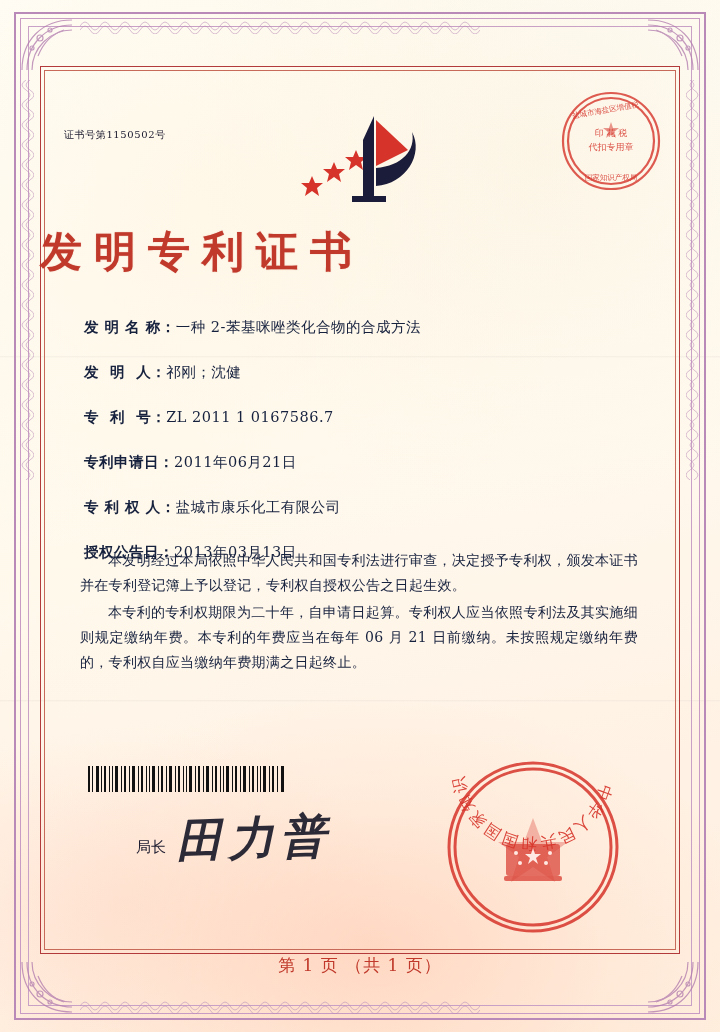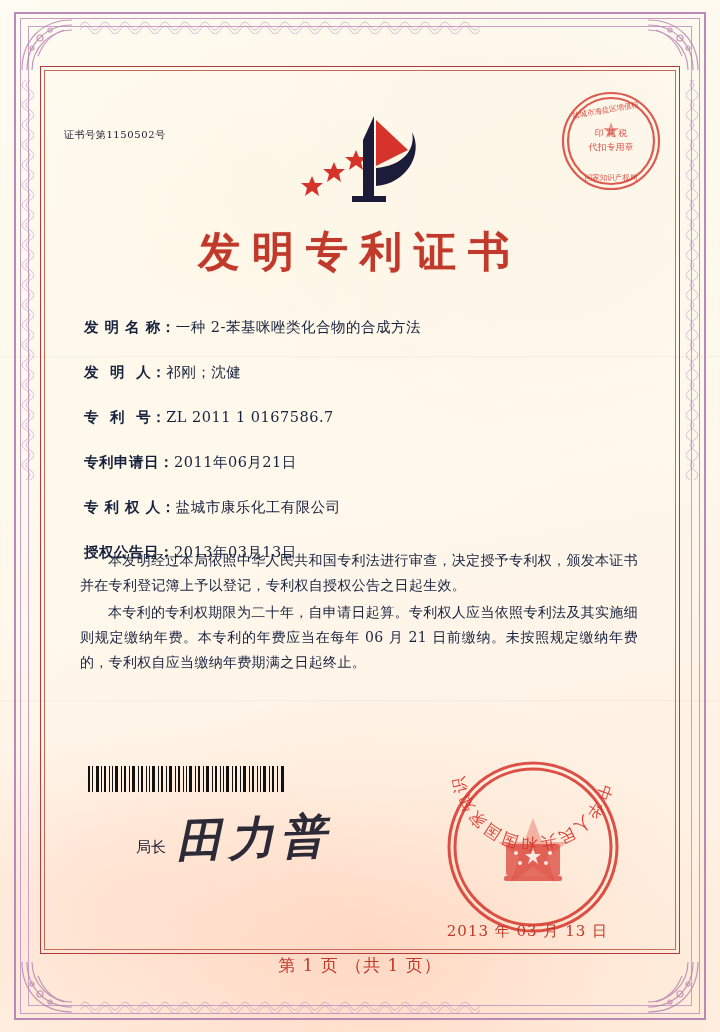--- a/index.html
+++ b/index.html
@@ -124,21 +124,20 @@
     right: 16px;
     top: 22px;
     width: 106px;
     height: 106px;
   }
 
   .title {
     position: absolute;
     left: 0; right: 0;
     top: 158px;
-    text-align: center;
     font-size: 42px;
     letter-spacing: 12px;
     color: #c0392b;
     font-weight: bold;
     font-family: "DejaVu Serif", serif;
     text-shadow: 0 0 1px rgba(192,57,43,0.5);
   }
 
   .fields {
     position: absolute;
@@ -462,17 +461,16 @@
         <g fill="#ffe9e4">
           <polygon points="89,90 91,96 97,96 92,100 94,106 89,102 84,106 86,100 81,96 87,96"></polygon>
           <circle cx="72" cy="95" r="2"></circle>
             <circle cx="106" cy="95" r="2"></circle>
           <circle cx="76" cy="105" r="2"></circle>
             <circle cx="102" cy="105" r="2"></circle>
         </g>
         <rect x="60" y="118" width="58" height="5" rx="2" fill="#d6342a" opacity="0.8"></rect>
       </g>
     </svg>
-    <div class="stamp-date">2013 年 03 月 13 日</div>
 
     <div class="page-footer">第 1 页 （共 1 页）</div>
   </div>
 </div>
 
 </body></html>

